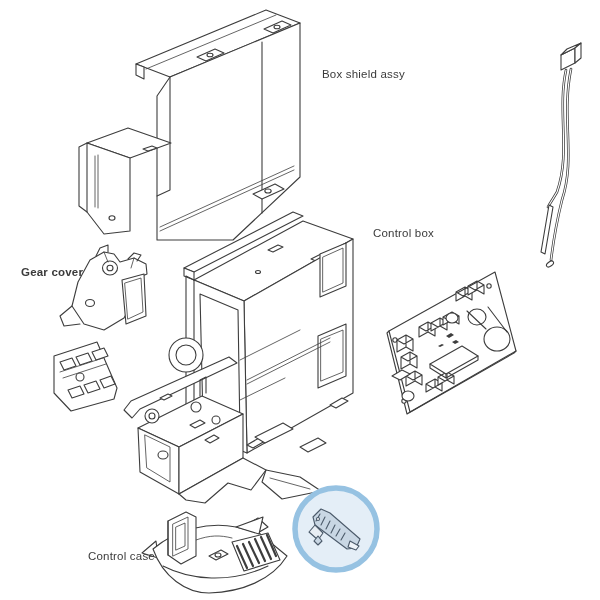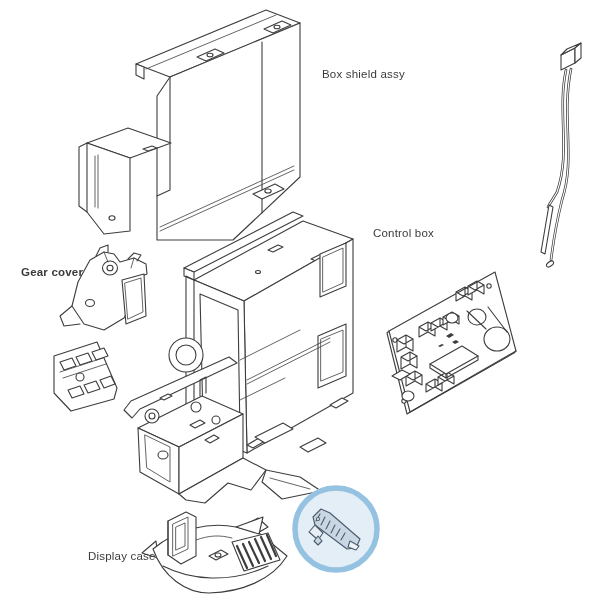--- a/index.html
+++ b/index.html
@@ -212,14 +212,14 @@
       </g>
     </g>
   </svg>
 
   <div class="part-label" id="lbl-box-shield">Box shield assy</div>
 
   <div class="part-label" id="lbl-control-box">Control box</div>
 
   <div class="part-label" id="lbl-gear-cover">Gear cover</div>
 
-  <div class="part-label" id="lbl-display-case">Display case</div>
+  <div class="part-label" id="lbl-display-case">Control case</div>
 </div>
 
 </body></html>

